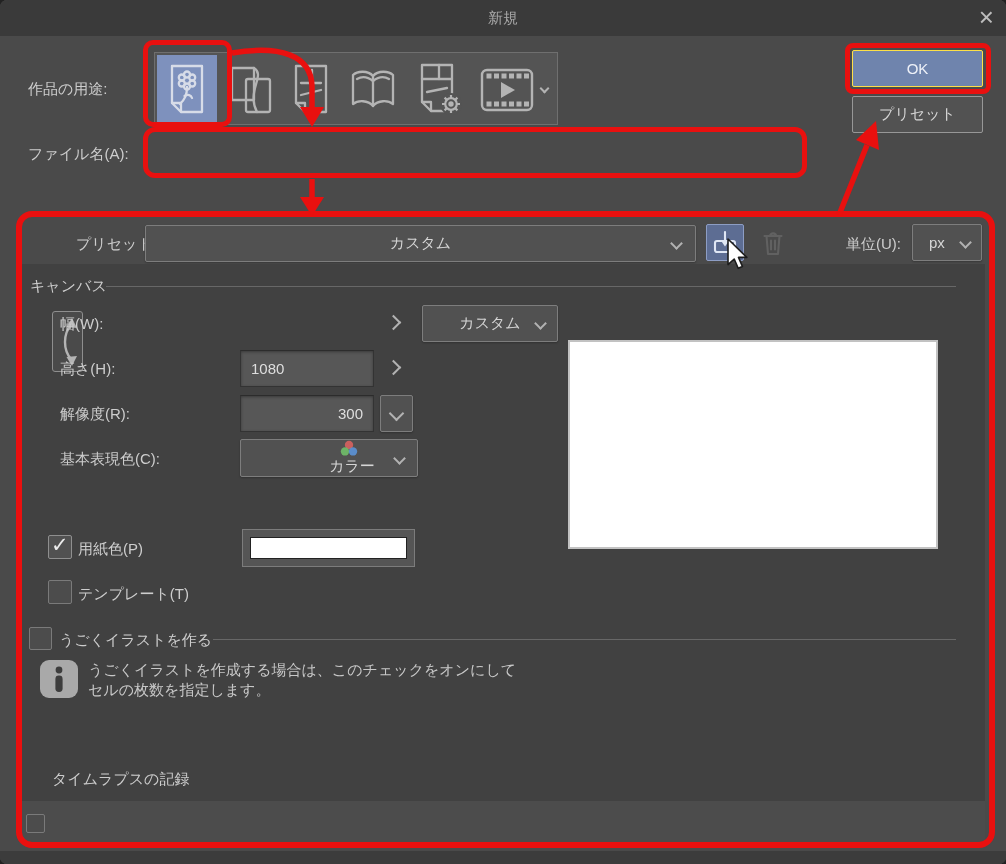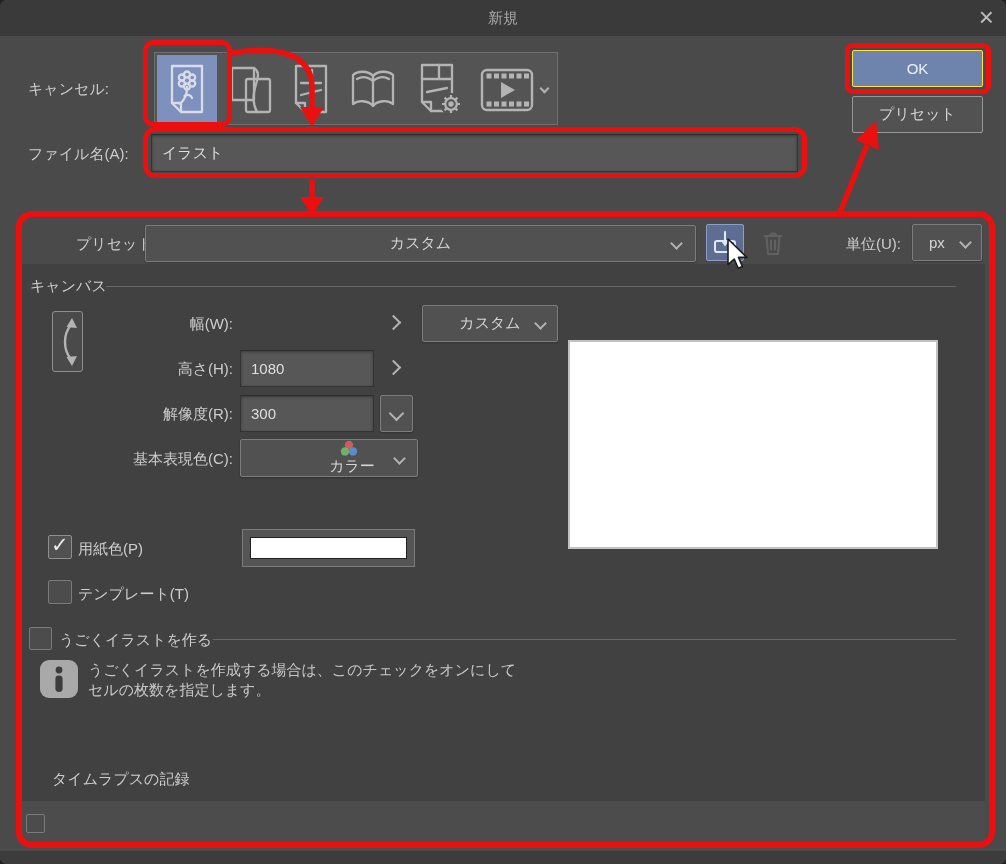--- a/index.html
+++ b/index.html
@@ -7,21 +7,21 @@
     --bodybg:#4a4a4a; --titlebg:#3a3a3a; --scrollbg:#414141; --rowbg:#4c4c4c;
   }
   html,body{margin:0;padding:0;background:#222;}
   body{font-family:"Liberation Sans","DejaVu Sans",sans-serif;}
   .dialog{position:relative;width:1006px;height:864px;background:var(--bodybg);overflow:hidden;border-radius:7px;}
   .abs{position:absolute;box-sizing:border-box;}
   .titlebar{left:0;top:0;width:1006px;height:36px;background:var(--titlebg);}
   .title{width:100%;text-align:center;top:9px;color:#a9a9a9;font-size:15px;}
   .close{right:12px;top:2px;color:#bdbdbd;font-size:26px;line-height:30px;cursor:default;}
   .label{color:#cdcdcd;font-size:15px;white-space:nowrap;}
-  .rlabel{text-align:right;}
+  .rlabel{}
   .strip{background:#545454;border:1px solid #6f6f6f;}
   .selbg{background:var(--accent);}
   .btn{display:flex;align-items:center;justify-content:center;font-size:15px;border-radius:2px;cursor:default;}
   .ok{background:var(--okblue);border:1px solid #fde047;color:#eef1f8;}
   .cancel{background:#525252;border:1px solid #979797;color:#d6d6d6;}
   .tinput{background:#575757;border:1px solid #333;border-top-color:#2c2c2c;color:#dedede;
     font-size:15px;padding:0 10px;font-family:inherit;box-shadow:inset 0 1px 3px rgba(0,0,0,.35);outline:none;}
   .select{background:#515151;border:1px solid #7d7d7d;border-radius:2px;color:#d5d5d5;font-size:15px;
     display:flex;align-items:center;box-shadow:0 1px 2px rgba(0,0,0,.25);}
   .chev{width:9px;height:9px;border-right:2px solid #b2b2b2;border-bottom:2px solid #b2b2b2;}
@@ -44,21 +44,21 @@
 </style>
 </head>
 <body>
 
 <div class="dialog">
 
   <div class="abs titlebar"></div>
   <div class="abs title">新規</div>
   <div class="abs close">×</div>
 
-  <div class="abs label" style="left:28px;top:80px;">キャンセル:</div>
+  <div class="abs label" style="left:28px;top:80px;">作品の用途:</div>
 
   <div class="abs strip" style="left:154px;top:52px;width:404px;height:73px;">
     <div class="abs selbg" style="left:2px;top:2px;width:60px;height:67px;"></div>
 
     <div class="abs iconbtn" style="left:12px;top:11px;width:40px;height:50px;">
       <svg width="40" height="50" viewBox="0 0 40 50">
         <g fill="none" stroke="#d7dce8" stroke-width="2.3" stroke-linejoin="round" stroke-linecap="round">
           <path d="M5 2 H35 V48 H14 L5 39 Z"></path>
             <path d="M5 39 H14 V48"></path>
           <circle cx="20" cy="10.5" r="3"></circle>
@@ -145,21 +145,20 @@
       </svg>
     </div>
 
     <div class="abs chev down" style="left:386px;top:32px;width:7px;height:7px;"></div>
   </div>
 
   <div class="abs btn ok" style="left:852px;top:50px;width:131px;height:37px;">OK</div>
   <div class="abs btn cancel" style="left:852px;top:96px;width:131px;height:37px;">プリセット</div>
 
   <div class="abs label" style="left:28px;top:145px;">ファイル名(A):</div>
-  <input class="abs tinput" style="left: 151px; top: 134px; width: 647px; height: 38px;" value="イラスト">
 
   <div class="abs label" style="left:76px;top:235px;">プリセット(S):</div>
   <div class="abs select" style="left:145px;top:225px;width:551px;height:37px;justify-content:center;">
     <span>カスタム</span>
     <span class="abs chev down" style="right:14px;top:13px;"></span>
   </div>
 
   <div class="abs btn" style="left:706px;top:224px;width:38px;height:37px;background:var(--savehl);border:1px solid #8d9dc4;border-radius:2px;">
     <svg width="26" height="26" viewBox="0 0 26 26">
       <g fill="none" stroke="#dfe6f4" stroke-width="2.1" stroke-linejoin="round" stroke-linecap="round">
@@ -206,21 +205,21 @@
   <div class="abs select" style="left:422px;top:305px;width:136px;height:37px;justify-content:center;">
     <span>カスタム</span>
     <span class="abs chev down" style="right:12px;top:13px;"></span>
   </div>
 
   <div class="abs label rlabel" style="left:60px;top:360px;width:173px;">高さ(H):</div>
   <input class="abs tinput" style="left: 240px; top: 350px; width: 134px; height: 37px;" value="1080">
   <div class="abs chev right" style="left:388px;top:362px;width:11px;height:11px;"></div>
 
   <div class="abs label rlabel" style="left:60px;top:405px;width:173px;">解像度(R):</div>
-  <input class="abs tinput" style="left: 240px; top: 395px; width: 134px; height: 37px;" value="300">
+  <input class="abs tinput" style="left: 240px; top: 395px; width: 134px; height: 37px; text-align: right;" value="300">
   <div class="abs select" style="left:380px;top:395px;width:33px;height:37px;justify-content:center;">
     <span class="chev down"></span>
   </div>
 
   <div class="abs label rlabel" style="left:60px;top:450px;width:173px;">基本表現色(C):</div>
   <div class="abs select" style="left:240px;top:439px;width:178px;height:38px;padding-left:46px;flex-direction:column;">
     <svg width="24" height="22" viewBox="0 0 24 22" style="margin-right:7px;">
       <circle cx="12" cy="6.5" r="5.4" fill="#c9605e"></circle>
       <circle cx="6.8" cy="14.8" r="5.4" fill="#6fb868" fill-opacity=".95"></circle>
       <circle cx="17.2" cy="14.8" r="5.4" fill="#5b8fd1" fill-opacity=".95"></circle>

